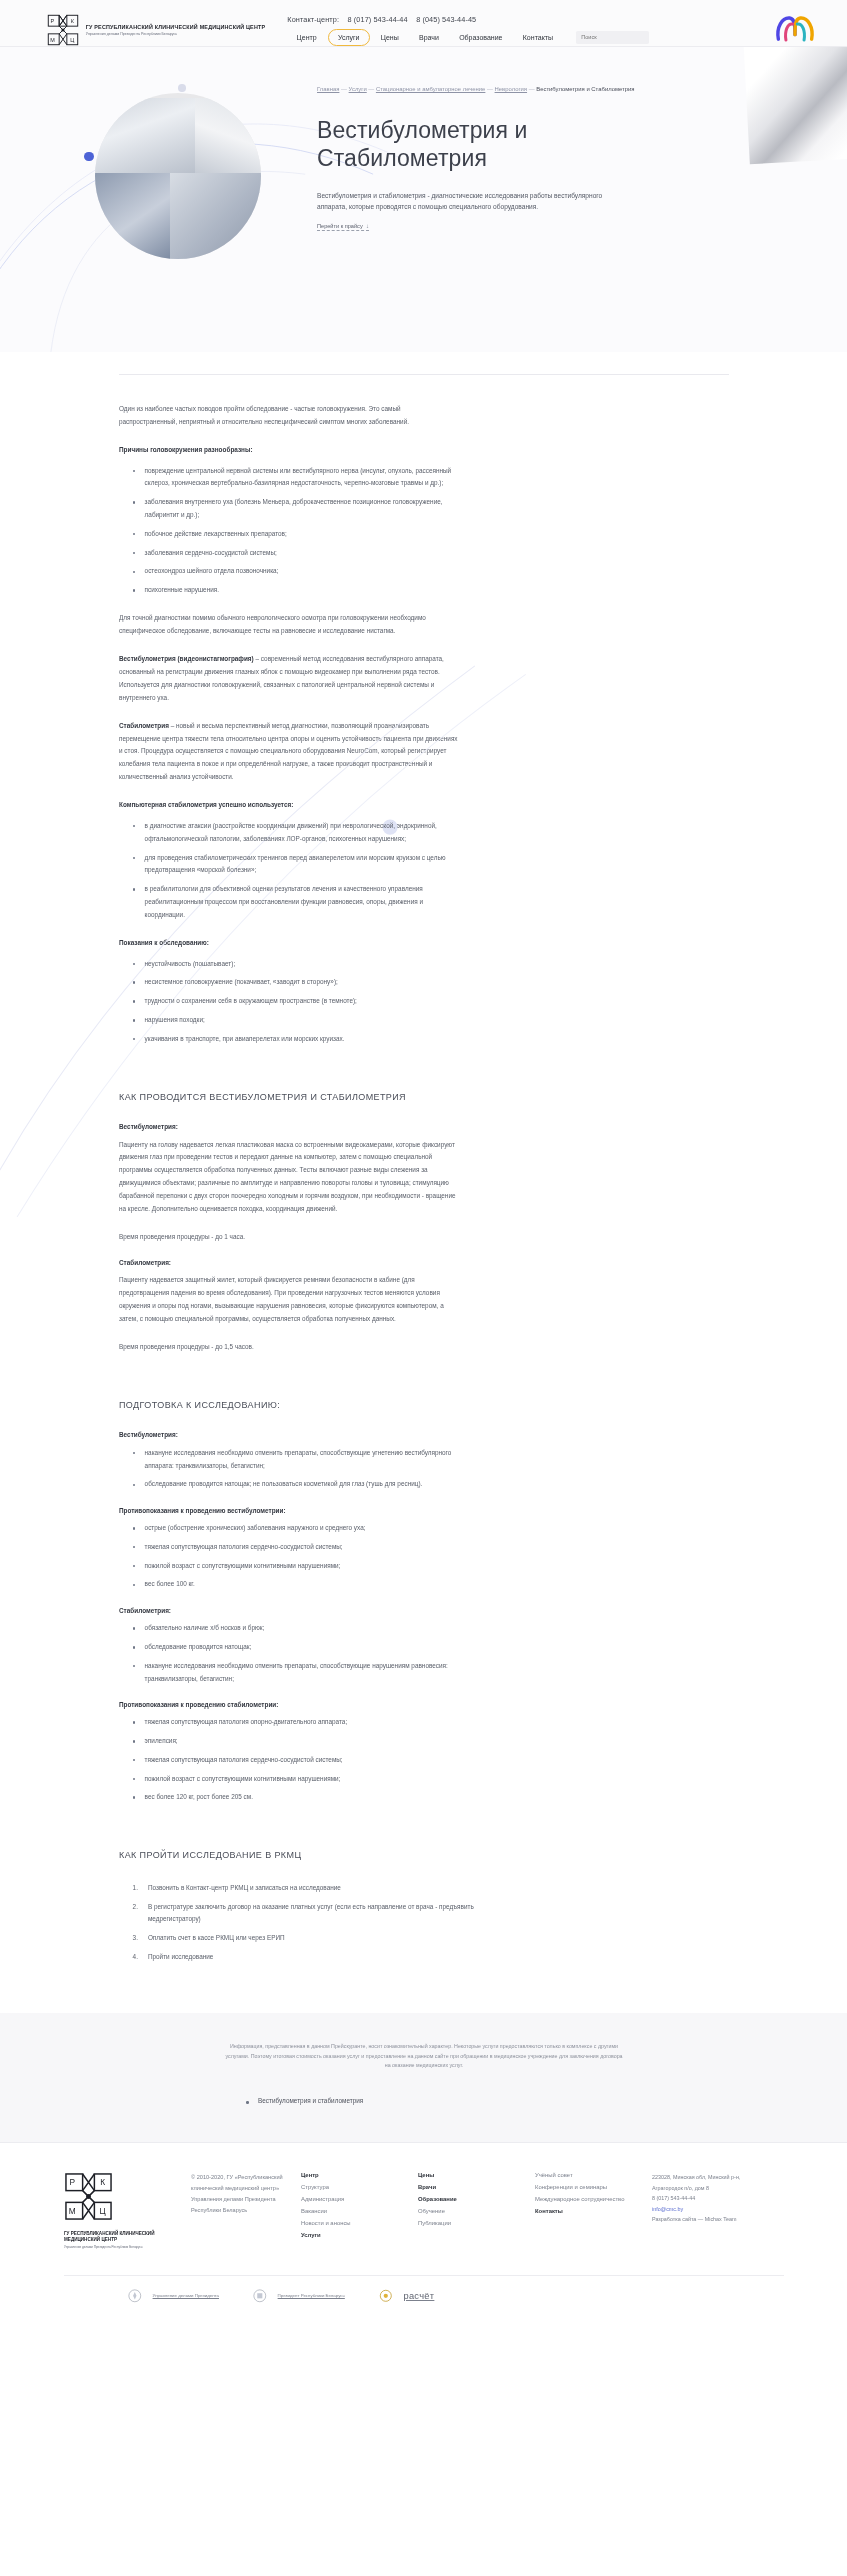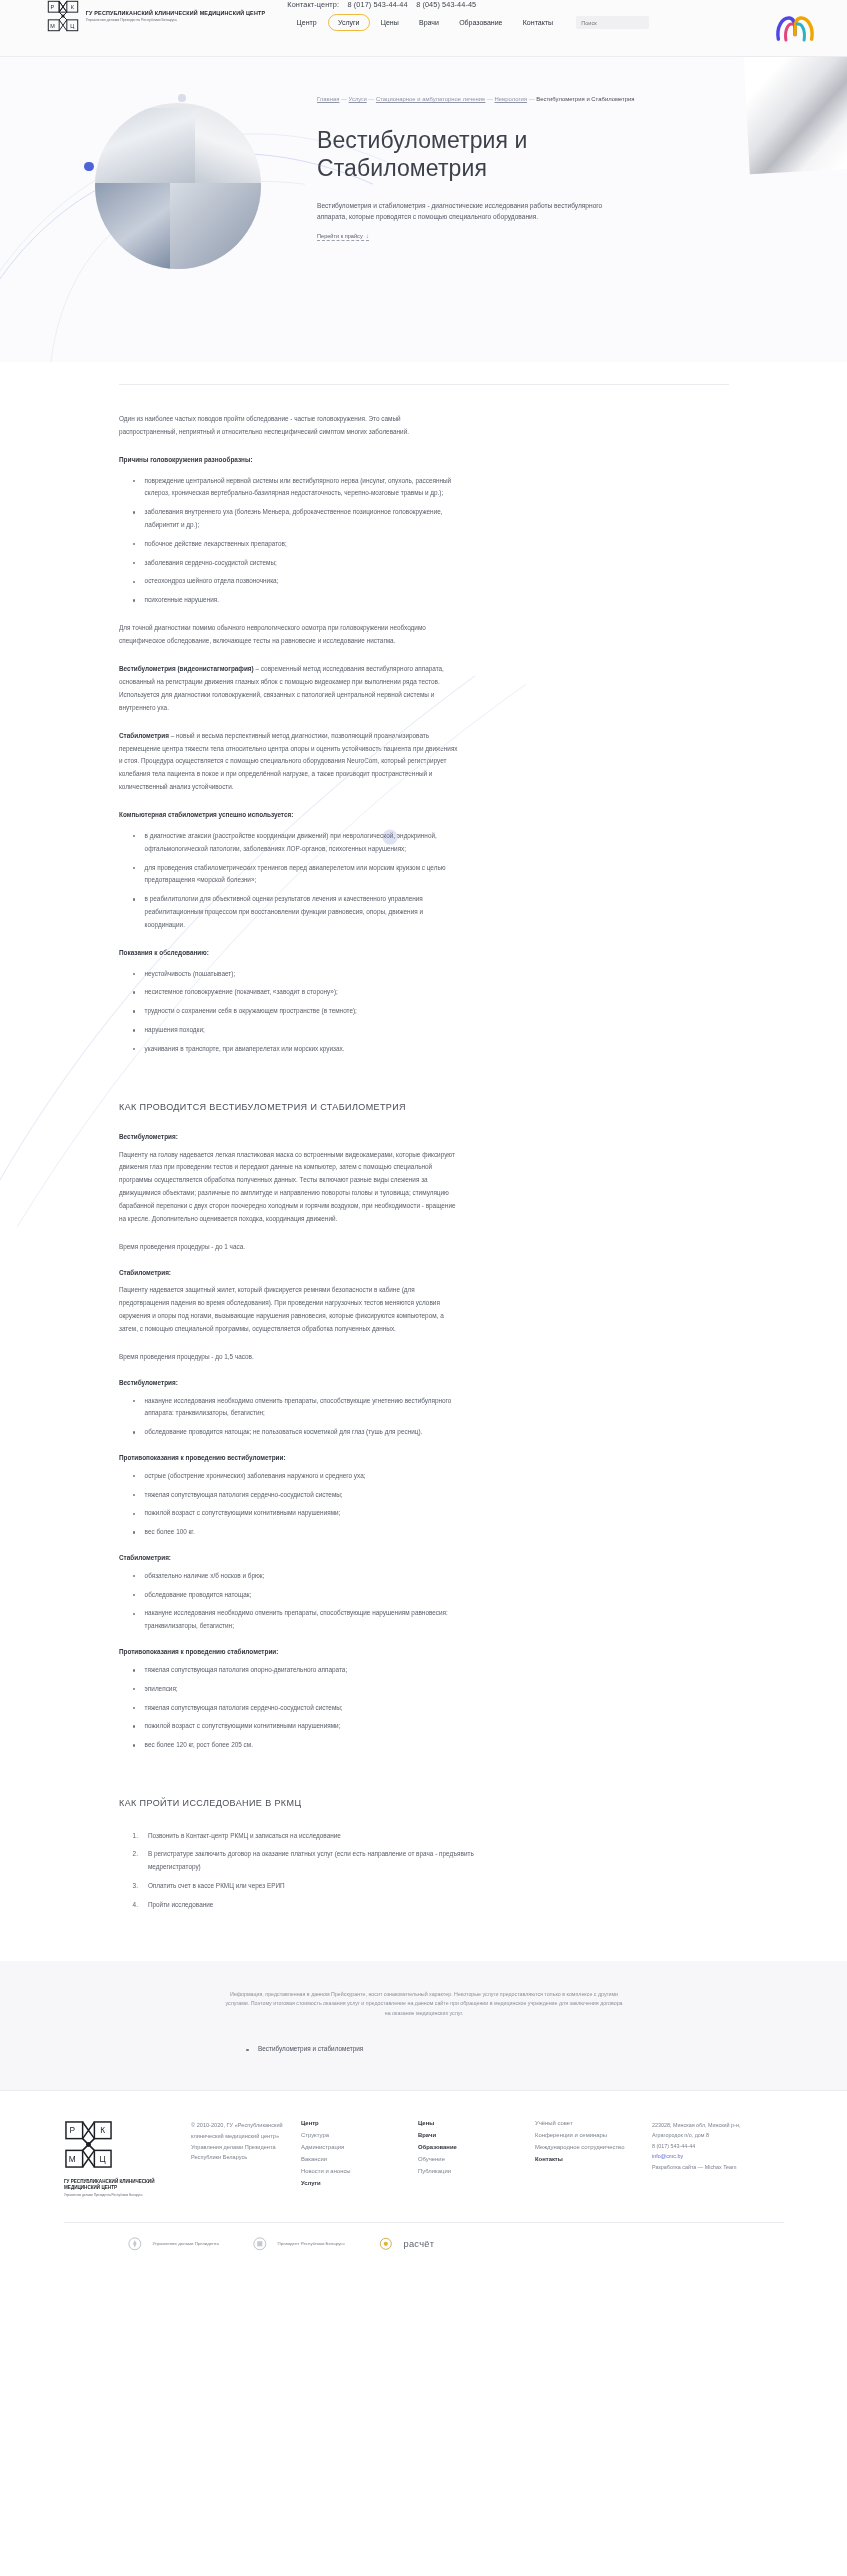--- a/index.html
+++ b/index.html
@@ -8,25 +8,25 @@
     font-family: "Liberation Sans", "DejaVu Sans", sans-serif;
     background: #ffffff;
     color: #3b3f4a;
     -webkit-font-smoothing: antialiased;
   }
   .page { position: relative; width: 848px; min-height: 2576px; overflow: hidden; background:#fff; }
 
   
   .topbar {
     position: relative;
-    height: 57px;
+    height: 47px;
     background: #fbfbfc;
     border-bottom: 0.8px solid #ececf0;
     display: flex;
-    align-items: flex-start;
+    align-items: flex-end;
     padding-left: 47px;
     padding-right: 17px;
     z-index: 40;
   }
   .brand { display: flex; align-items: center; gap: 6.8px; }
   .logo-mark { width: 32px; height: 32px; flex: 0 0 32px; }
   .brand-text { line-height: 1.15; }
   .brand-text .l1 {
     font-size: 5.4px; font-weight: 700; letter-spacing: 0.2px; color: #1d1f26; text-transform: uppercase;
   }
@@ -167,21 +167,21 @@
   .f-col a { display:block; font-size: 5.9px; color: #7c818d; text-decoration: none; margin-bottom: 6px; }
   .f-col a.strong { font-weight: 700; color: #2f333b; }
   .f-contacts { flex: 1; font-size: 5.4px; line-height: 1.95; color: #7c818d; }
   .f-contacts .ln { display:block; }
   .f-contacts a { color:#5d6fd0; text-decoration:none; }
 
   .footer-bottom {
     margin-top: 25.4px; border-top: 0.8px solid #ececf0; padding: 13.6px 64px 18.7px 64px;
     display: flex; align-items: center; gap: 34px;
   }
-  .fb-item { display:flex; align-items:center; gap: 11px; font-size: 4.4px; color:#7c818d; line-height:1.35; }
+  .fb-item { display:flex; align-items:center; gap: 11px; font-size: 4.4px; color:#7c818d; line-height:1.35;text-decoration:underline; }
   .fb-icon { width: 13.6px; height: 13.6px; flex:0 0 13.6px; }
   .raschet { font-size: 9.3px; color: #5f6470; letter-spacing: 0.3px; }
 </style>
 </head>
 <body>
 
 <div class="page">
 
   <div class="topbar">
     <div class="brand">
@@ -329,20 +329,21 @@
     <h2 class="sec mt">КАК ПРОВОДИТСЯ ВЕСТИБУЛОМЕТРИЯ И СТАБИЛОМЕТРИЯ</h2>
 
     <p class="sub-h">Вестибулометрия:</p>
     <p class="body">Пациенту на голову надевается легкая пластиковая маска со встроенными видеокамерами, которые фиксируют движения глаз при проведении тестов и передают данные на компьютер, затем с помощью специальной программы осуществляется обработка полученных данных. Тесты включают разные виды слежения за движущимися объектами; различные по амплитуде и направлению повороты головы и туловища; стимуляцию барабанной перепонки с двух сторон поочередно холодным и горячим воздухом, при необходимости - вращение на кресле. Дополнительно оценивается походка, координация движений.</p>
     <p class="body">Время проведения процедуры - до 1 часа.</p>
 
     <p class="sub-h">Стабилометрия:</p>
     <p class="body">Пациенту надевается защитный жилет, который фиксируется ремнями безопасности в кабине (для предотвращения падения во время обследования). При проведении нагрузочных тестов меняются условия окружения и опоры под ногами, вызывающие нарушения равновесия, которые фиксируются компьютером, а затем, с помощью специальной программы, осуществляется обработка полученных данных.</p>
     <p class="body">Время проведения процедуры - до 1,5 часов.</p>
 
+    <h2 class="sec mt">ПОДГОТОВКА К ИССЛЕДОВАНИЮ:</h2>
 
     <p class="sub-h">Вестибулометрия:</p>
     <ul class="bul">
       <li>накануне исследования необходимо отменить препараты, способствующие угнетению вестибулярного аппарата: транквилизаторы, бетагистин;</li>
       <li>обследование проводится натощак;
 не пользоваться косметикой для глаз (тушь для ресниц).</li>
     </ul>
 
     <p class="sub-h">Противопоказания к проведению вестибулометрии:</p>
     <ul class="bul">

